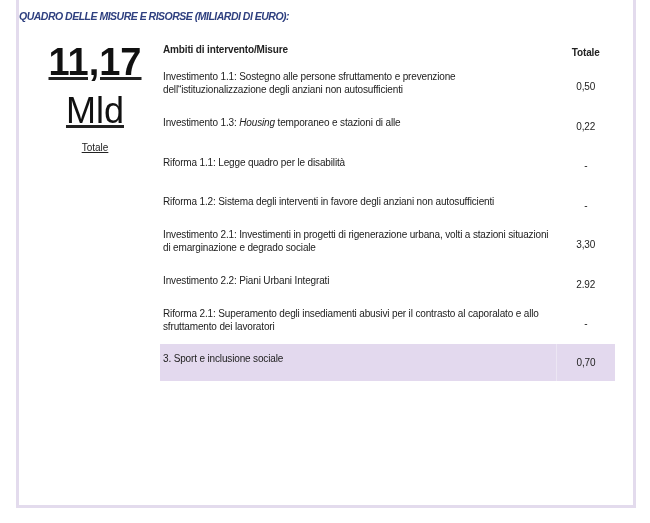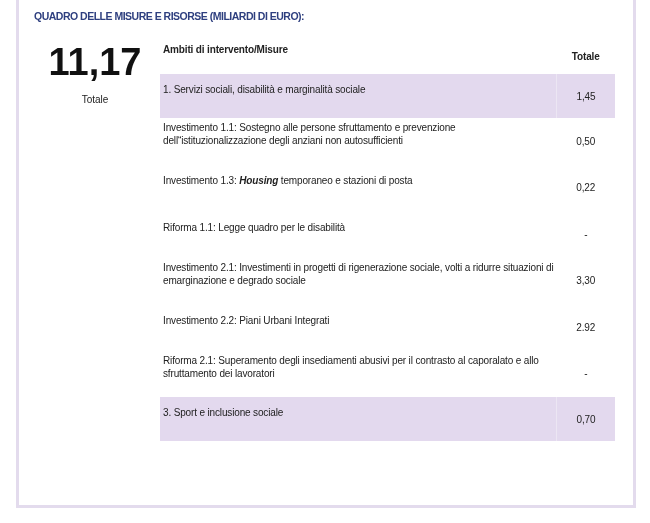--- a/index.html
+++ b/index.html
@@ -1,74 +1,75 @@
 <!DOCTYPE html>
 <html><head>
 <meta charset="utf-8">
 <style>
   html, body { margin:0; padding:0; background:#ffffff; }
   body { width:650px; height:523px; position:relative; overflow:hidden;
          font-family:"Liberation Sans", sans-serif; color:#222; }
   .frame { position:absolute; left:16px; top:-4px; width:614px; height:509px;
            border-left:3px solid #e3dbed; border-right:3px solid #e3dbed;
            border-bottom:3px solid #e3dbed; box-sizing:content-box; }
-  .title { position:absolute; left:34px; top:10px; font-size:10.5px; font-weight:bold;
-           color:#2e3f7f; letter-spacing:-0.5px; }
-  .big-total { position:absolute; left:30px; top:40px; width:130px; text-align:center; }
+  .title { position:absolute; left:19px; top:10px; font-size:10.5px; font-weight:bold;
+           color:#2e3f7f; letter-spacing:-0.5px;font-style:italic; }
+  .big-total { position:absolute; left:30px; top:40px; width:130px; text-align:center;text-decoration:underline; }
   .big-num { font-size:38px; font-weight:bold; color:#111; letter-spacing:0px; line-height:44px; }
   .big-unit { font-size:36px; color:#111; line-height:42px; margin-top:6px; }
   .big-label { font-size:10px; color:#222; margin-top:10px; }
   table { position:absolute; left:160px; top:38px; width:455px; border-collapse:collapse;
           font-size:10px; line-height:13px; letter-spacing:-0.15px; }
-  td, th { padding:0 0 14px 3px; vertical-align:middle; }
+  td, th { padding:0 0 7px 3px; vertical-align:middle; }
   th { font-weight:bold; text-align:left; height:22px; }
   th.val, td.val { text-align:center; width:58px; padding:0; }
   tr.row td { height:32.5px; }
   tr.cat td { background:#e3d9ee; height:30px; }
   tr.cat td.val { border-left:1px solid #ece6f3; }
-  em { font-style:italic;font-weight:bold; }
+  em { font-style:italic; }
 </style>
 </head>
 <body>
 
 <div class="frame"></div>
 
 <div class="title">QUADRO DELLE MISURE E RISORSE (MILIARDI DI EURO):</div>
 
 <div class="big-total">
   <div class="big-num">11,17</div>
+  <div class="big-unit">Mld</div>
   <div class="big-label">Totale</div>
 </div>
 
 <table>
   <thead>
     <tr>
       <th>Ambiti di intervento/Misure</th>
       <th class="val">Totale</th>
     </tr>
   </thead>
   <tbody>
-    <tr class="cat">
-      <td>1. Servizi sociali, disabilità e marginalità sociale</td>
-      <td class="val">1,45</td>
-    </tr>
     <tr class="row">
       <td>Investimento 1.1: Sostegno alle persone sfruttamento e prevenzione dell“istituzionalizzazione degli anziani non autosufficienti</td>
       <td class="val">0,50</td>
     </tr>
     <tr class="row">
-      <td><span>Investimento 1.3: </span><em>Housing</em><span> temporaneo e stazioni di posta</span></td>
+      <td><span>Investimento 1.3: </span><em>Housing</em><span> temporaneo e stazioni di alle</span></td>
       <td class="val">0,22</td>
     </tr>
     <tr class="row">
       <td>Riforma 1.1: Legge quadro per le disabilità</td>
       <td class="val">-</td>
     </tr>
     <tr class="row">
-      <td>Investimento 2.1: Investimenti in progetti di rigenerazione sociale, volti a ridurre situazioni di emarginazione e degrado sociale</td>
+      <td>Riforma 1.2: Sistema degli interventi in favore degli anziani non autosufficienti</td>
+      <td class="val">-</td>
+    </tr>
+    <tr class="row">
+      <td>Investimento 2.1: Investimenti in progetti di rigenerazione urbana, volti a stazioni situazioni di emarginazione e degrado sociale</td>
       <td class="val">3,30</td>
     </tr>
     <tr class="row">
       <td>Investimento 2.2: Piani Urbani Integrati</td>
       <td class="val">2.92</td>
     </tr>
     <tr class="row">
       <td>Riforma 2.1: Superamento degli insediamenti abusivi per il contrasto al caporalato e allo sfruttamento dei lavoratori</td>
       <td class="val">-</td>
     </tr>

